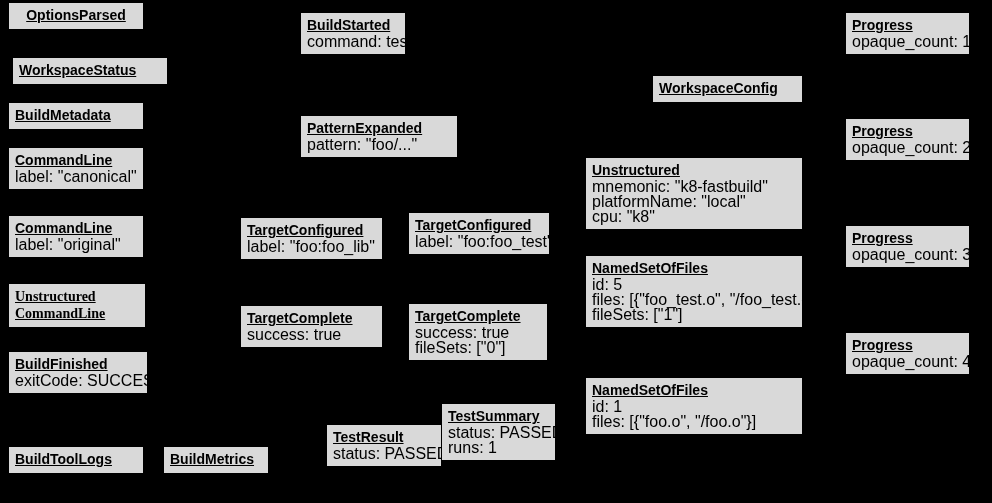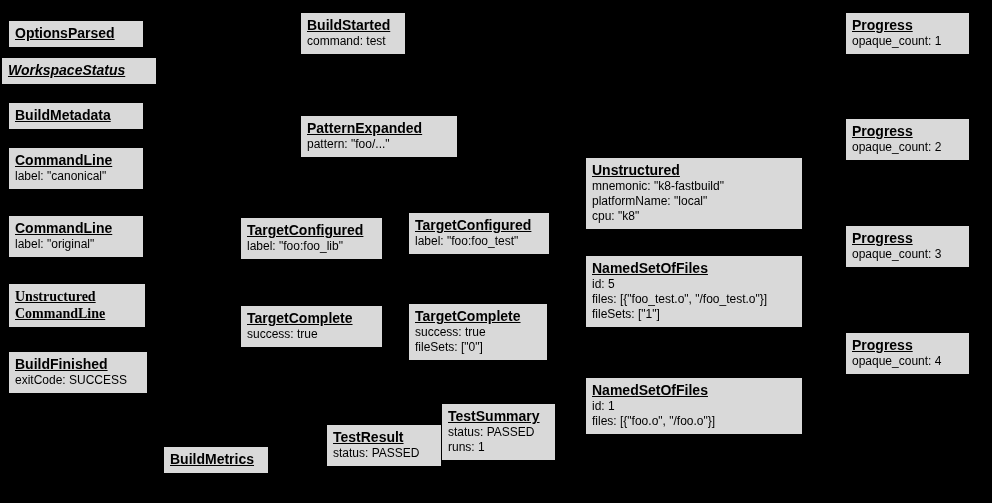--- a/index.html
+++ b/index.html
@@ -20,36 +20,36 @@
     color: #000000;
   }
   .t {
     font-weight: bold;
     text-decoration: underline;
     font-size: 14px;
     line-height: 17px;
     color: #000000;
   }
   .l {
-    font-size: 12px;
+    font-size: 16px;
     line-height: 15px;
     color: #000000;
     white-space: nowrap;
   }
 </style>
 </head>
 <body>
 
 <div id="stage">
 
-  <div class="box" style="left:8px; top:20px; width:136px;">
+  <div class="box" style="left:8px; top:2px; width:136px;text-align:center;">
     <div class="t">OptionsParsed</div>
   </div>
 
-  <div class="box" style="left:1px; top:57px; width:156px;font-style:italic;">
+  <div class="box" style="left:12px; top:57px; width:156px;">
     <div class="t">WorkspaceStatus</div>
   </div>
 
   <div class="box" style="left:8px; top:102px; width:136px;">
     <div class="t">BuildMetadata</div>
   </div>
 
   <div class="box" style="left:8px; top:147px; width:136px;">
     <div class="t">CommandLine</div>
     <div class="l">label: "canonical"</div>
@@ -62,20 +62,23 @@
 
   <div class="box" style="left:8px; top:283px; width:138px;font-family:Liberation Serif, serif;">
     <div class="t">Unstructured CommandLine</div>
   </div>
 
   <div class="box" style="left:8px; top:351px; width:140px;">
     <div class="t">BuildFinished</div>
     <div class="l">exitCode: SUCCESS</div>
   </div>
 
+  <div class="box" style="left:8px; top:446px; width:136px;">
+    <div class="t">BuildToolLogs</div>
+  </div>
 
   <div class="box" style="left:163px; top:446px; width:106px;">
     <div class="t">BuildMetrics</div>
   </div>
 
   <div class="box" style="left:300px; top:12px; width:106px;">
     <div class="t">BuildStarted</div>
     <div class="l">command: test</div>
   </div>
 
@@ -109,20 +112,23 @@
     <div class="l">success: true</div>
     <div class="l">fileSets: ["0"]</div>
   </div>
 
   <div class="box" style="left:441px; top:403px; width:115px;">
     <div class="t">TestSummary</div>
     <div class="l">status: PASSED</div>
     <div class="l">runs: 1</div>
   </div>
 
+  <div class="box" style="left:652px; top:75px; width:151px;">
+    <div class="t">WorkspaceConfig</div>
+  </div>
 
   <div class="box" style="left:585px; top:157px; width:218px;">
     <div class="t">Unstructured</div>
     <div class="l">mnemonic: "k8-fastbuild"</div>
     <div class="l">platformName: "local"</div>
     <div class="l">cpu: "k8"</div>
   </div>
 
   <div class="box" style="left:585px; top:255px; width:218px;">
     <div class="t">NamedSetOfFiles</div>

